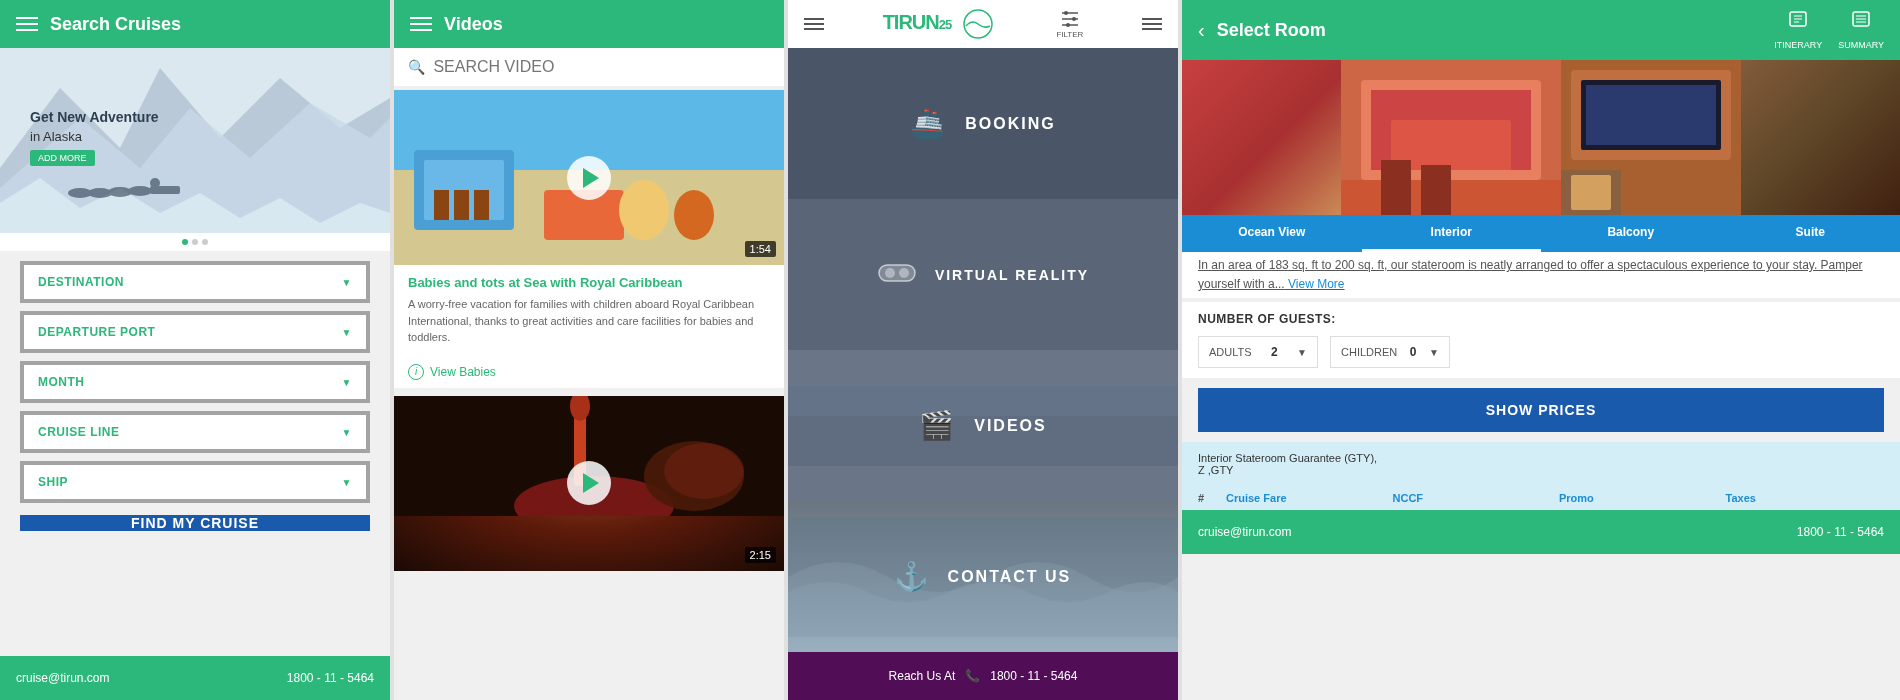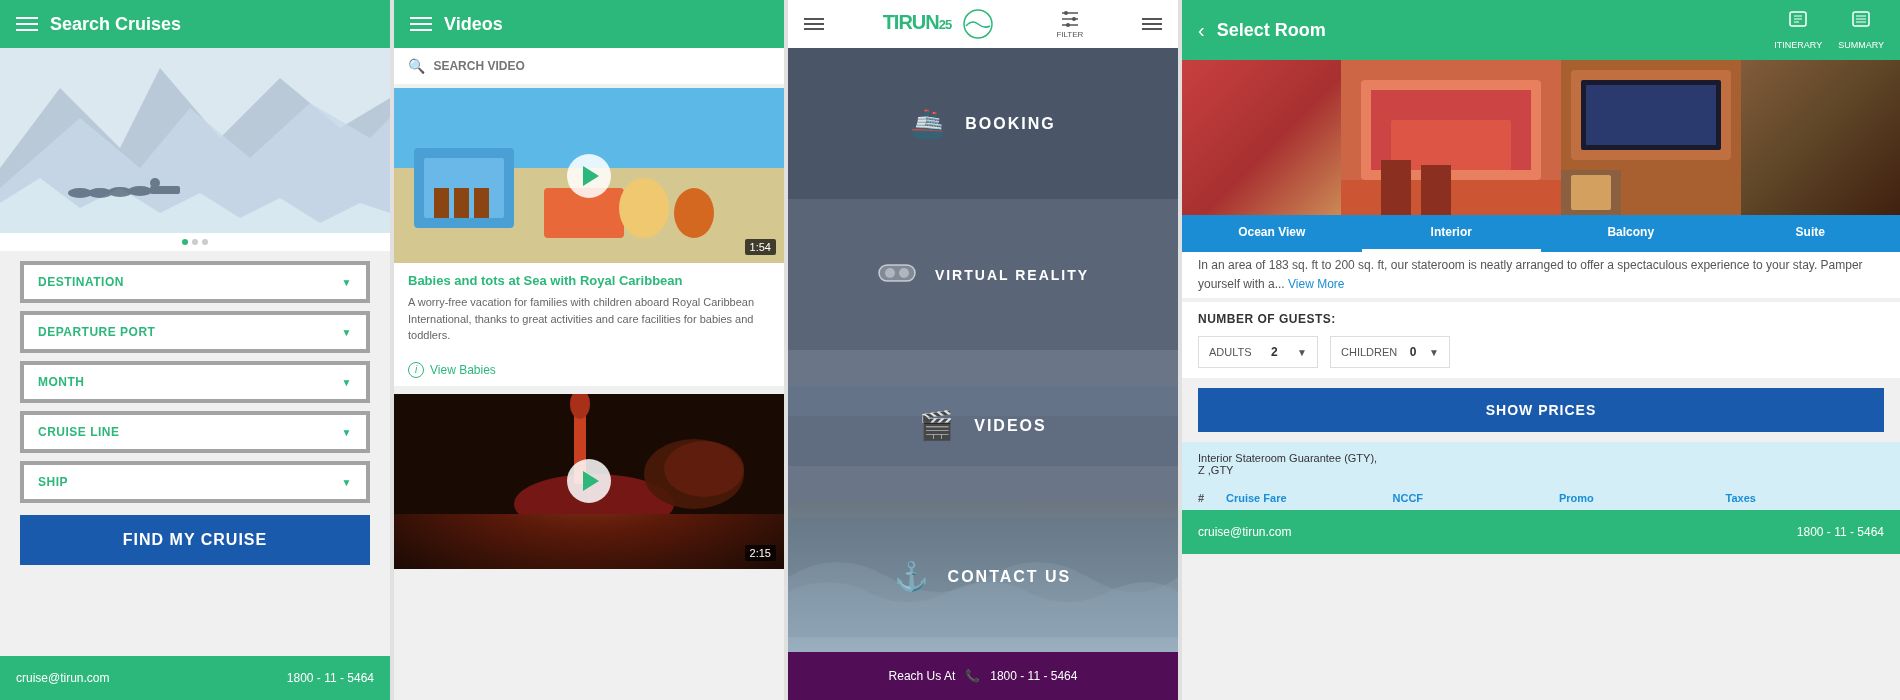--- a/index.html
+++ b/index.html
@@ -111,22 +111,22 @@
       letter-spacing: 0.5px;
     }
     .dropdown-arrow {
       color: #2cb87a;
       font-size: 10px;
     }
     .find-btn {
       background: #1a5aad;
       color: white;
       border: none;
-      padding: 16px;
-      font-size: 16px;
+      padding: 0;
+      font-size: 14px;
       font-weight: bold;
       letter-spacing: 1px;
       cursor: pointer;
       margin-top: 4px;
       width: 100%;
     }
     .footer-bar {
       background: #2cb87a;
       color: white;
       display: flex;
@@ -363,20 +363,21 @@
     .room-tab.active {
       border-bottom: 3px solid white;
       color: white;
     }
     .room-description {
       background: white;
       padding: 4px 16px;
       font-size: 12px;
       color: #555;
       line-height: 1.6;
+      text-decoration: underline;
     }
     .view-more {
       color: #1a8dd4;
       cursor: pointer;
     }
     .guests-section {
       background: white;
       padding: 10px 16px;
       margin-top: 4px;
     }
@@ -479,20 +480,25 @@
 
       <g fill="#2c3e50" opacity="0.6" transform="translate(80,130)">
         <ellipse cx="0" cy="15" rx="12" ry="5"></ellipse>
         <ellipse cx="20" cy="15" rx="12" ry="5"></ellipse>
         <ellipse cx="40" cy="14" rx="12" ry="5"></ellipse>
         <ellipse cx="60" cy="13" rx="12" ry="5"></ellipse>
         <rect x="70" y="8" width="30" height="8" rx="2"></rect>
         <circle cx="75" cy="5" r="5"></circle>
       </g>
     </svg>
+    <div class="hero-text-box">
+      <div class="main-text">Get New Adventure</div>
+      <div>in Alaska</div>
+      <button class="hero-btn">ADD MORE</button>
+    </div>
   </div>
 
   <div class="dots-row">
     <div class="dot active"></div>
     <div class="dot"></div>
     <div class="dot"></div>
   </div>
 
   <div class="filter-form">
     <div class="dropdown-field">
@@ -529,21 +535,21 @@
     <div class="hamburger">
       <span></span>
         <span></span>
         <span></span>
     </div>
     <span class="title">Videos</span>
   </div>
 
   <div class="search-bar">
     <span style="color:#aaa;font-size:14px;">🔍</span>
-    <input type="text" style="border: none; outline: none; font-size: 12px; color: rgb(153, 153, 153); width: 100%; font-weight: bold;" placeholder="SEARCH VIDEO">
+    <input type="text" style="border: none; outline: none; font-size: 16px; color: rgb(153, 153, 153); width: 100%;" placeholder="SEARCH VIDEO">
   </div>
 
   <div class="video-card">
     <div class="video-thumb kids-room-bg">
       <svg width="100%" height="175" viewBox="0 0 390 175">
         <rect width="390" height="175" fill="#5cb8e6"></rect>
         <rect x="0" y="80" width="390" height="95" fill="#d4c890"></rect>
         <rect x="20" y="60" width="100" height="80" fill="#4a9fd4" rx="4"></rect>
         <rect x="30" y="70" width="80" height="60" fill="#6ab8e8" rx="2"></rect>
         <rect x="40" y="100" width="15" height="30" fill="#8b4513"></rect>

